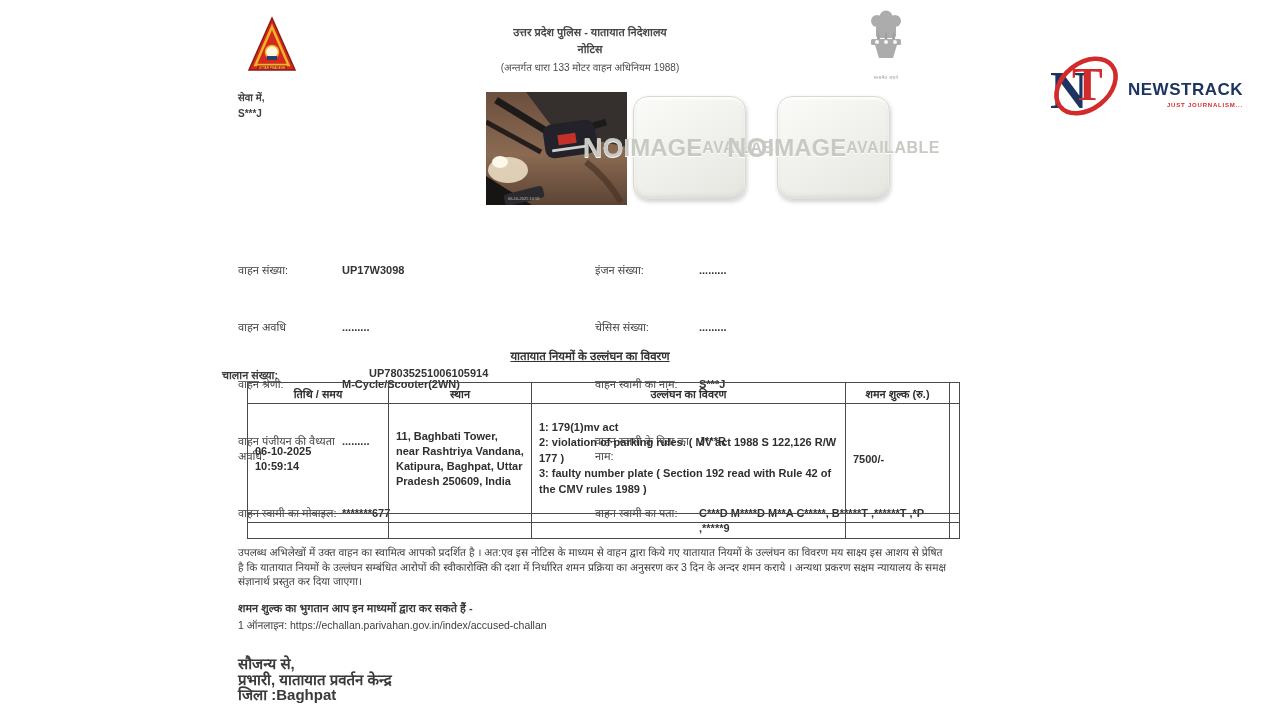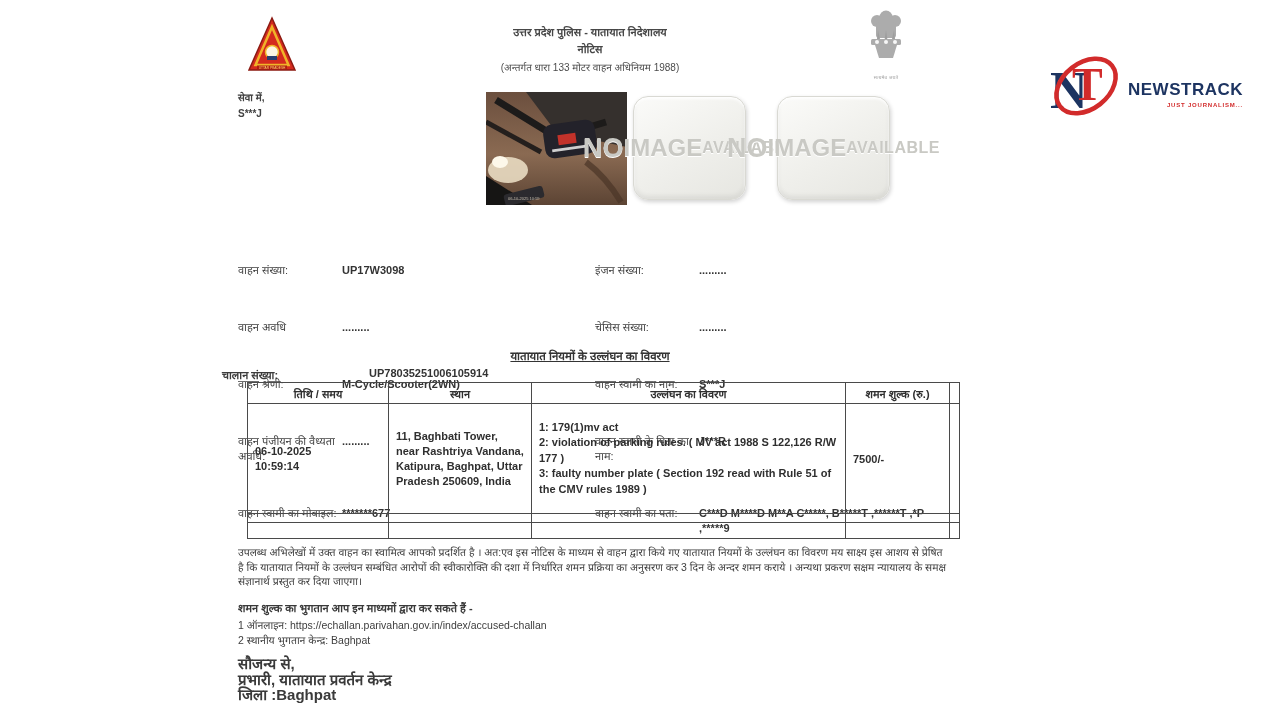--- a/index.html
+++ b/index.html
@@ -232,21 +232,21 @@
     </tr>
     <tr class="main-row">
       <td class="cell-dt">
         <div>06-10-2025</div>
         <div>10:59:14</div>
       </td>
       <td class="cell-loc">11, Baghbati Tower, near Rashtriya Vandana, Katipura, Baghpat, Uttar Pradesh 250609, India</td>
       <td class="cell-vio">
         <div>1: 179(1)mv act</div>
         <div>2: violation of parking rules. ( MV act 1988 S 122,126 R/W 177 )</div>
-        <div>3: faulty number plate ( Section 192 read with Rule 51 of the CMV rules 1989 )</div>
+        <div>3: faulty number plate ( Section 192 read with Rule 42 of the CMV rules 1989 )</div>
       </td>
       <td class="cell-fine">7500/-</td>
       <td></td>
     </tr>
     <tr class="empty1">
       <td></td>
           <td></td>
           <td></td>
           <td></td>
           <td></td>
@@ -262,21 +262,20 @@
     </table>
 
   <div class="notice-body">उपलब्ध अभिलेखों में उक्त वाहन का स्वामित्व आपको प्रदर्शित है । अत:एव इस नोटिस के माध्यम से वाहन द्वारा किये गए यातायात नियमों के उल्लंघन का विवरण मय साक्ष्य इस आशय से प्रेषित है कि यातायात नियमों के उल्लंघन सम्बंधित आरोपों की स्वीकारोक्ति की दशा में निर्धारित शमन प्रक्रिया का अनुसरण कर 3 दिन के अन्दर शमन कराये । अन्यथा प्रकरण सक्षम न्यायालय के समक्ष संज्ञानार्थ प्रस्तुत कर दिया जाएगा।</div>
 
   <div class="payment">
     <div class="ph">शमन शुल्क का भुगतान आप इन माध्यमों द्वारा कर सकते हैं -</div>
     <div>
       <span>1 ऑनलाइन:</span>
       <span>https://echallan.parivahan.gov.in/index/accused-challan</span>
     </div>
-    <div>2 स्थानीय भुगतान केन्द्र: Baghpat</div>
   </div>
 
   <div class="signoff">
     <div>सौजन्य से,</div>
     <div>प्रभारी, यातायात प्रवर्तन केन्द्र</div>
     <div>जिला :Baghpat</div>
   </div>
 
 </div>
 

